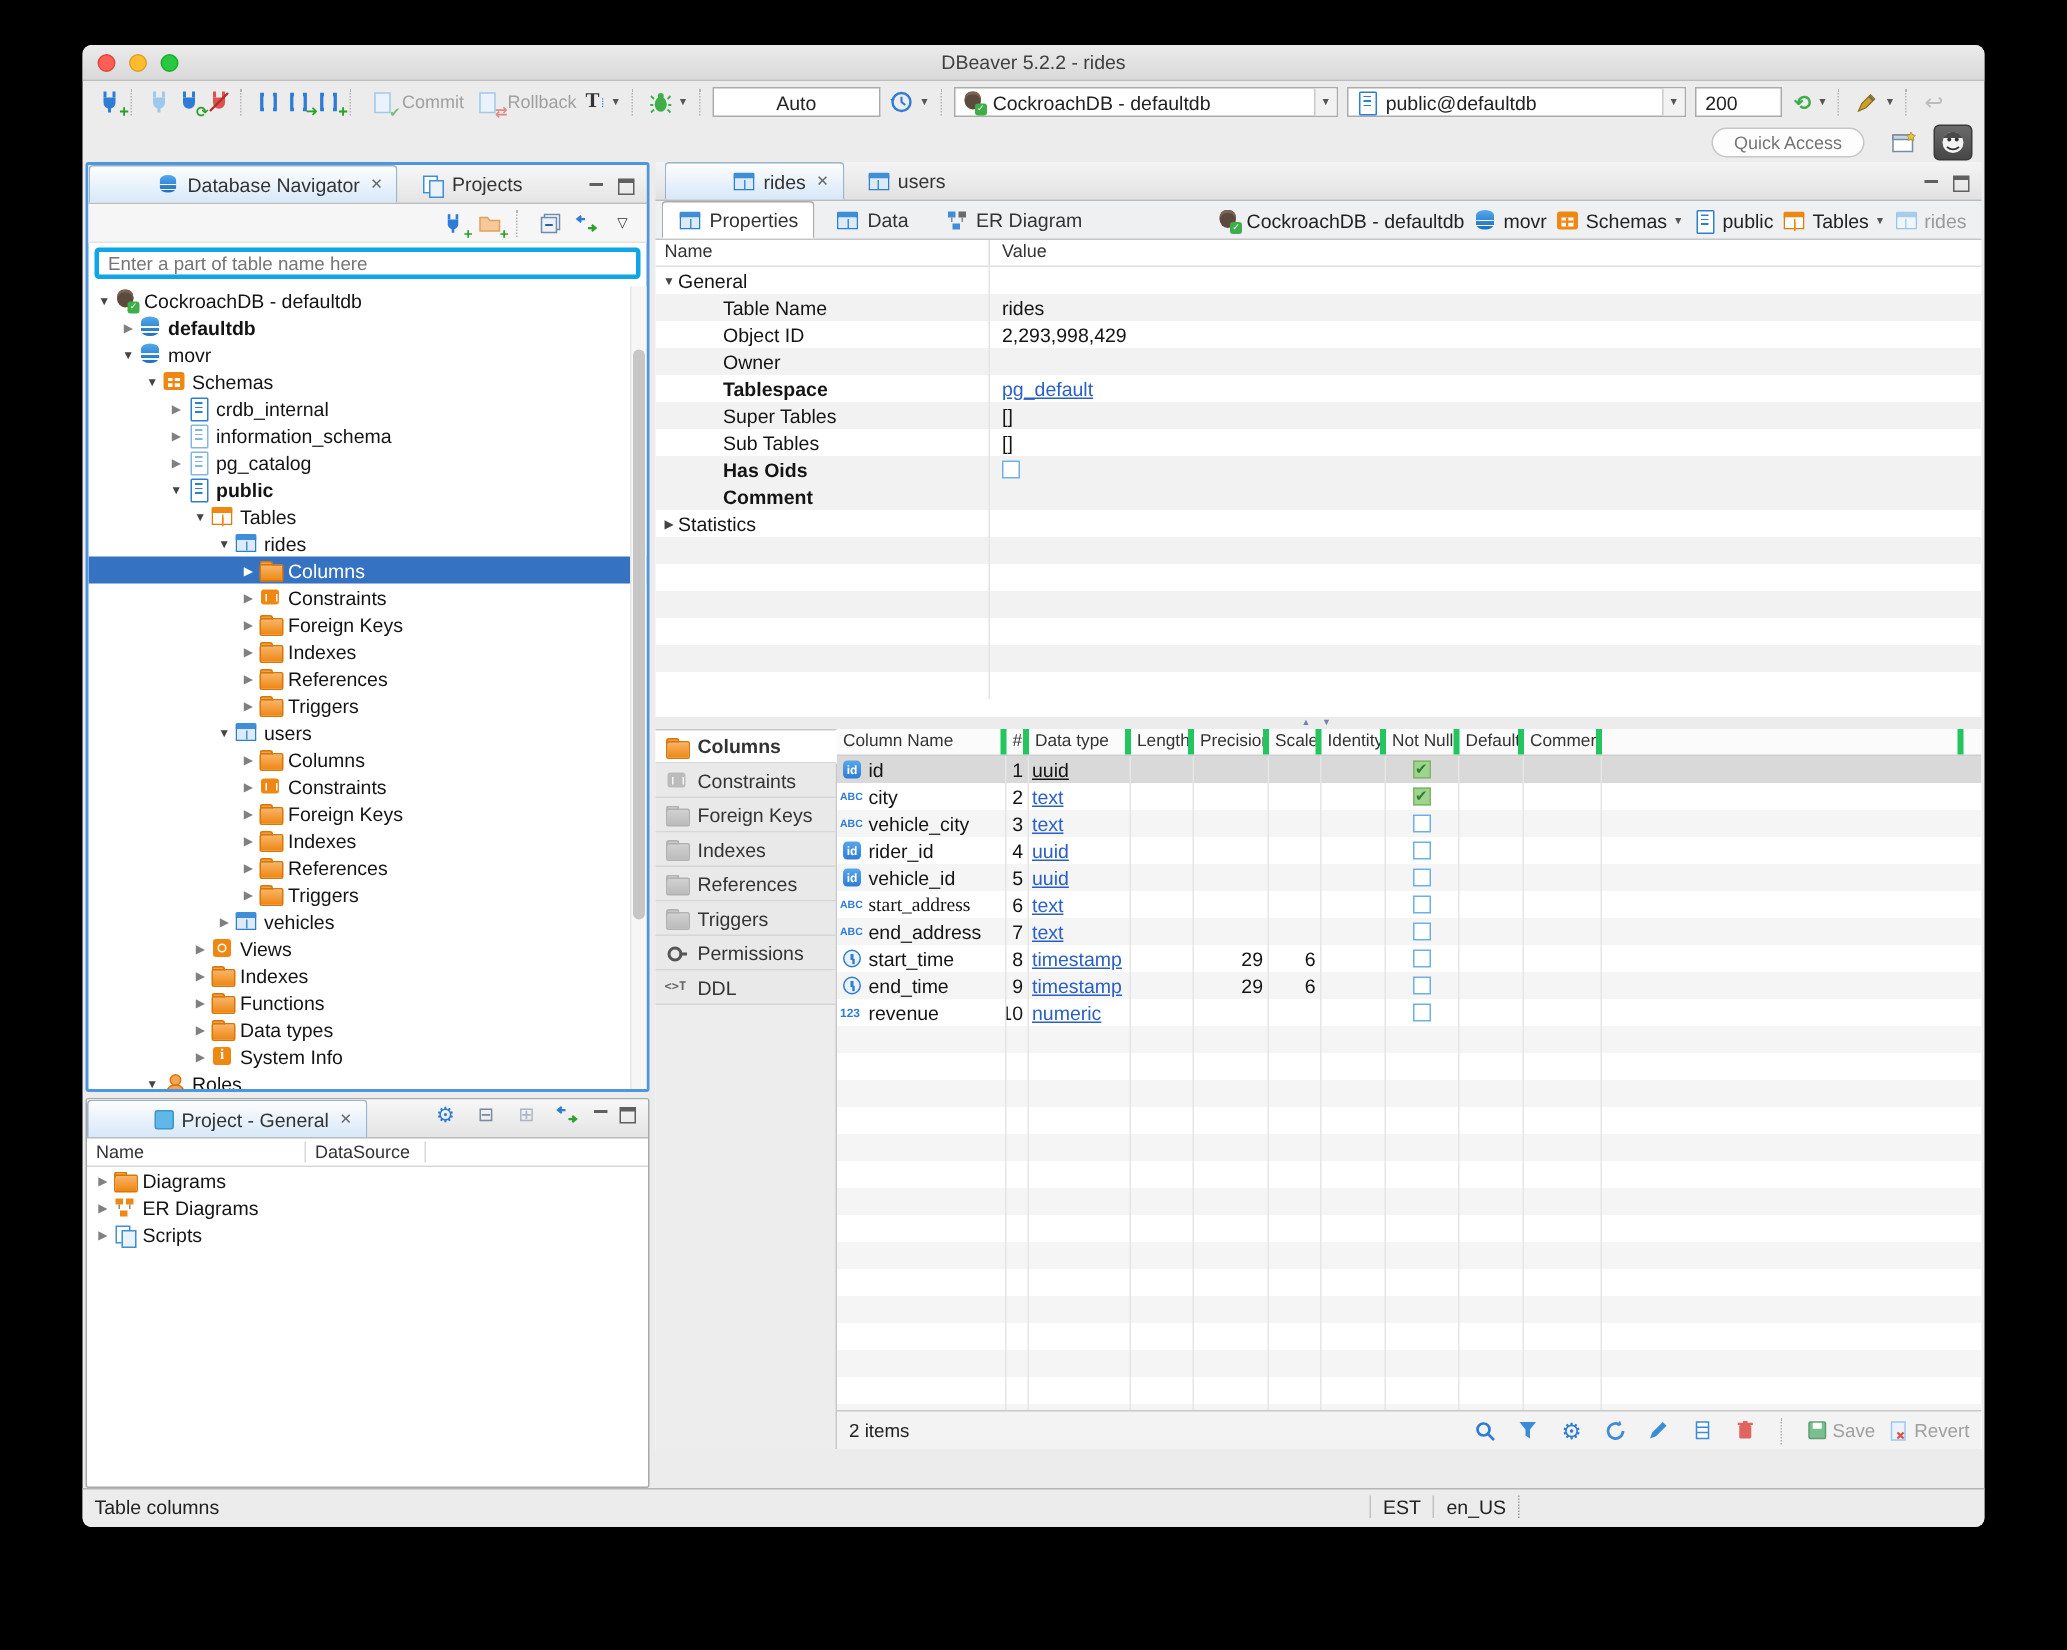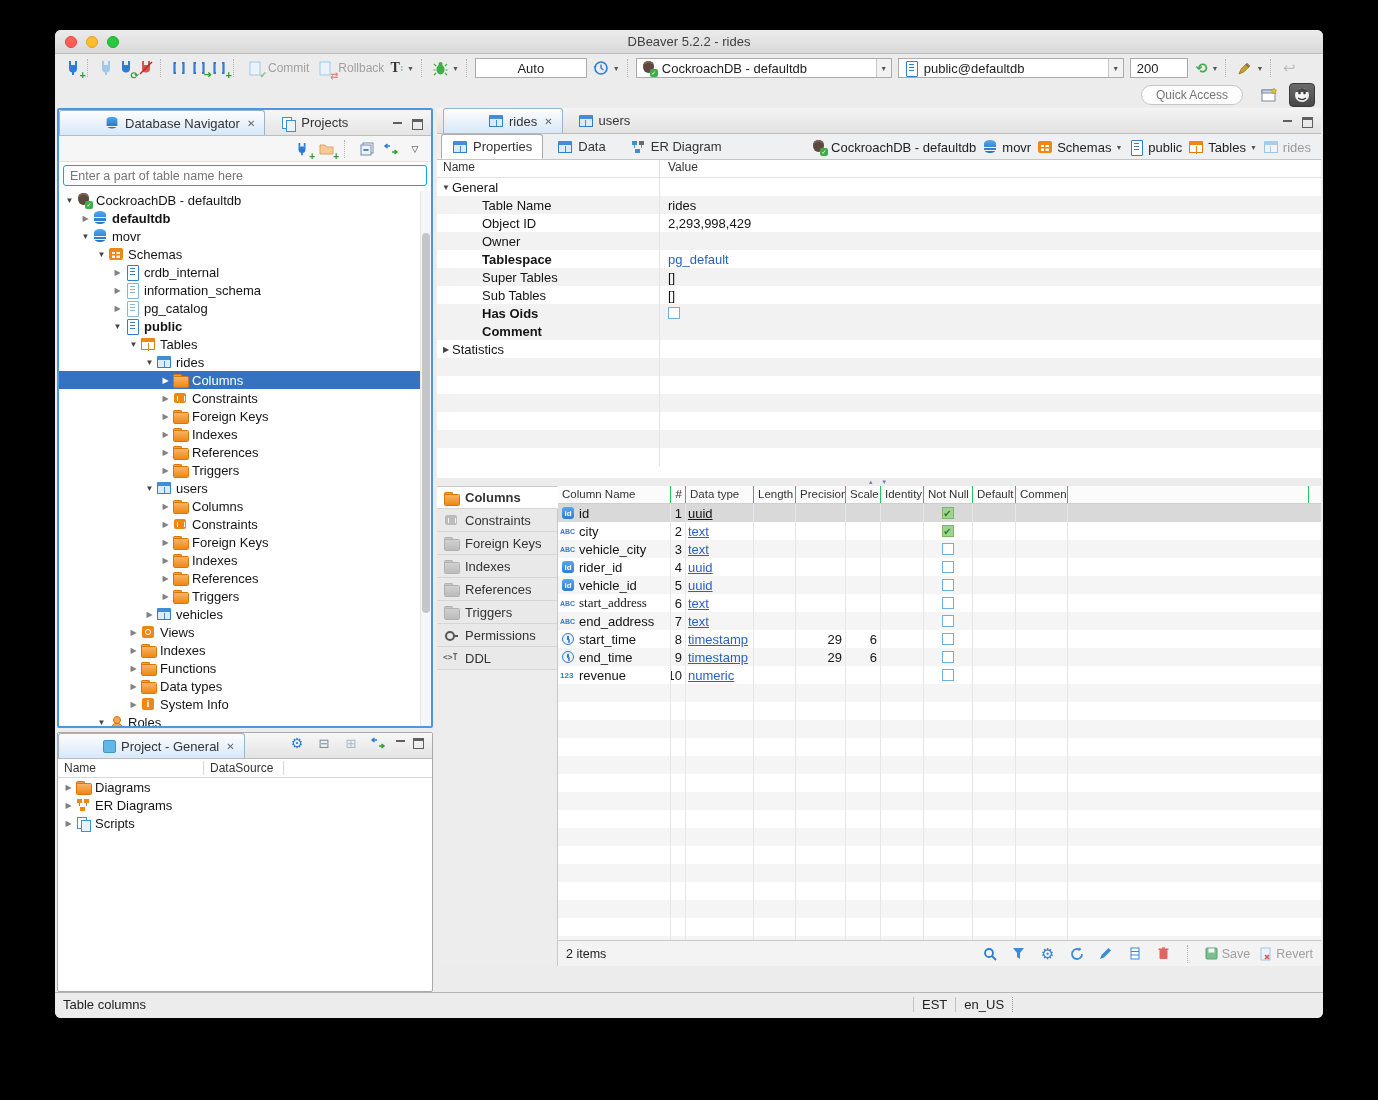--- a/index.html
+++ b/index.html
@@ -87,21 +87,21 @@
   .wmax::before{content:"";position:absolute;inset:0;border:1px solid #5f5f5f;border-top:3px solid #5f5f5f;}
 
   
   #nav-part{position:absolute;left:2px;top:78px;width:376px;height:620px;background:#fff;border:2px solid #4f97dd;border-radius:2px;}
   .tabrow{position:relative;height:26px;background:linear-gradient(#f7f7f7,#e4e4e4);border-bottom:1px solid #bcbcbc;display:flex;align-items:flex-end;}
   .etab{height:25px;display:flex;align-items:center;gap:5px;padding:0 9px;font-size:13px;color:#333;border-radius:3px 3px 0 0;}
   .etab.active{background:linear-gradient(#fdfdfd,#d7e8f9);border:1px solid #9ab4cd;border-bottom:none;font-weight:normal;padding-left:44px;}
   .etab .x{font-size:10px;color:#666;margin-left:2px;}
   .tab-win-ctl{margin-left:auto;display:flex;gap:9px;align-items:center;padding:0 8px 5px 0;}
   #nav-toolbar{height:26px;display:flex;align-items:center;justify-content:flex-end;gap:4px;padding-right:6px;background:#f6f6f6;border-bottom:1px solid #e3e3e3;}
-  #nav-filter{display:block;width:calc(100% - 8px);margin:3px 4px;height:21px;border:1px solid #0ea5e9;border-radius:3px;font-size:12.5px;color:#9a9a9a;padding:0 6px;outline:none;background:#fff;}
+  #nav-filter{display:block;width:calc(100% - 8px);margin:3px 4px;height:21px;border:3px solid #0ea5e9;border-radius:3px;font-size:12.5px;color:#9a9a9a;padding:0 6px;outline:none;background:#fff;}
   #nav-tree{position:absolute;left:0;right:0;top:81px;bottom:0;overflow:hidden;}
   .trow{height:18px;display:flex;align-items:center;white-space:nowrap;}
   .trow .arr{width:13px;text-align:center;font-size:8px;color:#808080;flex:none;}
   .trow .arr.d{color:#444;}
   .trow .tlabel{font-size:13px;color:#141414;margin-left:4px;}
   .trow .tlabel.b{font-weight:bold;}
   .trow.sel{background:#3572c2;}
   .trow.sel .tlabel{color:#fff;}
   .trow.sel .arr{color:#fff;}
   #nav-scroll{position:absolute;right:0;top:81px;bottom:0;width:11px;background:#f6f6f6;border-left:1px solid #e6e6e6;}
@@ -126,33 +126,33 @@
   #props{position:absolute;left:382px;top:130px;right:2px;height:318px;background:#fff;overflow:hidden;}
   #props-head{height:18px;display:flex;font-size:12px;color:#333;border-bottom:1px solid #e0e0e0;}
   #props-head .n{width:223px;padding-left:6px;border-right:1px solid #ddd;}
   #props-head .v{padding-left:8px;}
   .prow{height:18px;display:flex;font-size:13px;color:#141414;align-items:center;}
   .prow.alt{background:#f2f2f2;}
   .prow .pn{width:223px;display:flex;align-items:center;height:100%;border-right:1px solid #e4e4e4;}
   .prow .pn .arr{width:12px;font-size:8px;color:#444;text-align:center;margin-left:3px;}
   .prow .pv{padding-left:8px;display:flex;align-items:center;}
   .prow .b{font-weight:bold;}
-  .vlink{color:#2a5fc4;cursor:pointer;}
+  .vlink{color:#2a5fc4;text-decoration:underline;cursor:pointer;}
 
   #sash{position:absolute;left:382px;top:448px;right:2px;height:8px;background:#ececec;display:flex;align-items:center;justify-content:center;}
   #sash .grip{font-size:6px;color:#6f7fb5;letter-spacing:3px;}
 
   #detail{position:absolute;left:382px;top:456px;right:2px;height:480px;background:#fff;display:flex;}
   #side-tabs{width:121px;background:#ededed;border-right:1px solid #c9c9c9;padding-top:0;}
   .vtab{height:23px;display:flex;align-items:center;gap:6px;padding-left:6px;font-size:13px;color:#333;background:#e9e9e9;border-bottom:1px solid #d6d6d6;}
   .vtab.active{background:#fff;font-weight:bold;border-right:1px solid #fff;margin-right:-1px;border-top:1px solid #c9c9c9;}
   #cols-area{flex:1;position:relative;overflow:hidden;}
   .cgrid{display:grid;grid-template-columns:113px 15px 68px 42px 50px 35px 43px 49px 43px 52px 1fr 12px;}
   #cols-head{height:18px;font-size:11.5px;color:#333;border-bottom:1px solid #cfcfcf;background:#fbfbfb;}
-  #cols-head .hc{border-right:1px solid #22c55e;padding:2px 3px 0 4px;white-space:nowrap;overflow:hidden;}
+  #cols-head .hc{border-right:4px solid #22c55e;padding:2px 3px 0 4px;white-space:nowrap;overflow:hidden;}
   #cols-head .hc.r{text-align:right;}
   .crow{height:18px;font-size:13px;color:#141414;}
   .crow.alt{background:#f5f5f5;}
   .crow.sel{background:#d9d9d9;}
   .crow .cc{border-right:1px solid #e6e6e6;display:flex;align-items:center;padding:0 3px 0 2px;white-space:nowrap;overflow:hidden;height:18px;}
   .crow .cc.r{justify-content:flex-end;}
   .crow .cc.ctr{justify-content:center;}
   .tlink{color:#2a5fc4;text-decoration:underline;}
   .tlink.dark{color:#141414;}
   #cols-foot{position:absolute;left:0;right:0;bottom:0;height:26px;background:#f3f3f3;border-top:1px solid #c9c9c9;display:flex;align-items:center;padding:0 8px;font-size:12.5px;color:#222;}

